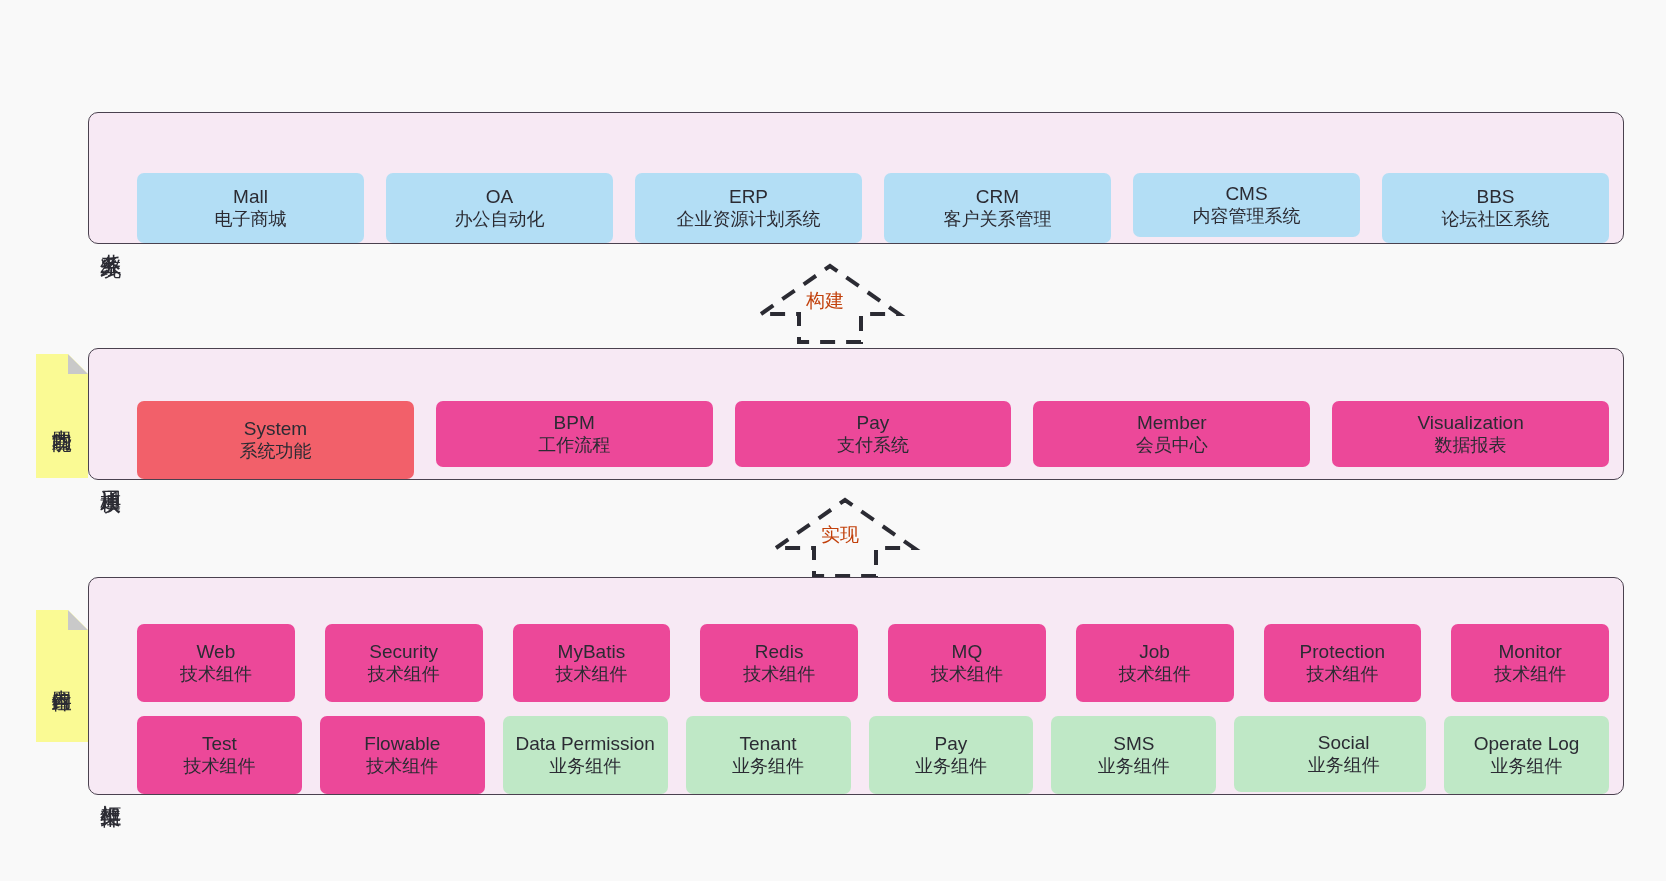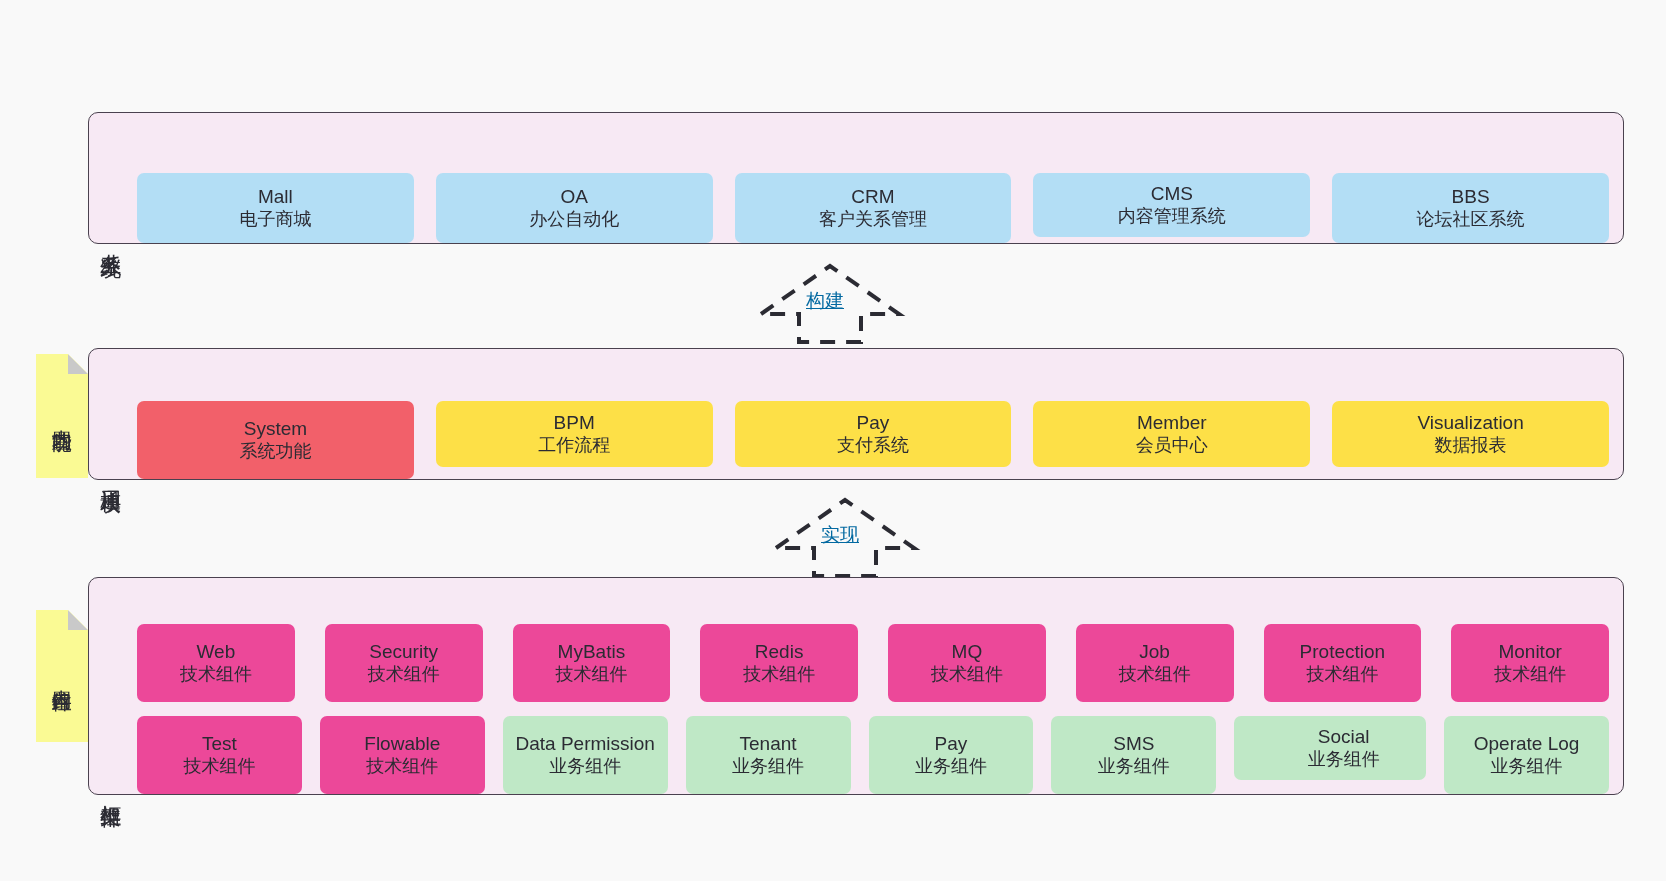--- a/index.html
+++ b/index.html
@@ -74,21 +74,21 @@
     text-align: center;
     line-height: 1.22;
     box-sizing: border-box;
     padding: 4px 6px;
   }
   .card .t1 { font-size: 19px; }
   .card .t2 { font-size: 18px; }
 
   .c-blue      { background: #b3def5; }
   .c-red       { background: #f2606a; }
-  .c-pink      { background: #fde047; border-radius: 7px; }
+  .c-pink      { background: #ec4899; border-radius: 7px; }
   .c-green     { background: #ec4899; }
   .c-lightgreen{ background: #bfe8c6; }
 
   
   .sticky {
     position: absolute;
     background: #fafa94;
     width: 52px;
     box-sizing: border-box;
     display: flex;
@@ -114,44 +114,47 @@
   }
 
   
   .arrow {
     position: absolute;
   }
   .arrow svg { display: block; overflow: visible; }
   .arrow-label {
     position: absolute;
     font-size: 19px;
-    color: #0369a1;
+    color: #c2410c;
     background: #f9f9f9;
     padding: 0 2px;
     white-space: nowrap;
-    text-decoration: underline;
   }
 </style>
 </head>
 <body>
 
 <div id="canvas">
 
   <div class="layer" id="layer-1" style="left:88px; top:112px; width:1536px; height:132px;">
     <div class="layer-title">业务系统</div>
     <div class="layer-body">
       <div class="row">
 
         <div class="card c-blue" style="height:70px;">
           <span class="t1">Mall</span>
           <span class="t2">电子商城</span>
         </div>
         <div class="card c-blue" style="height:70px;">
           <span class="t1">OA</span>
           <span class="t2">办公自动化</span>
+        </div>
+        <div class="card c-blue" style="height:70px;">
+          <span class="t1">ERP</span>
+          <span class="t2">企业资源计划系统</span>
         </div>
         <div class="card c-blue" style="height:70px;">
           <span class="t1">CRM</span>
           <span class="t2">客户关系管理</span>
         </div>
         <div class="card c-blue" style="height:64px;">
           <span class="t1">CMS</span>
           <span class="t2">内容管理系统</span>
         </div>
         <div class="card c-blue" style="height:70px;">
@@ -274,21 +277,21 @@
           <span class="t2">业务组件</span>
         </div>
         <div class="card c-lightgreen" style="height:78px;">
           <span class="t1">Pay</span>
           <span class="t2">业务组件</span>
         </div>
         <div class="card c-lightgreen" style="height:78px;">
           <span class="t1">SMS</span>
           <span class="t2">业务组件</span>
         </div>
-        <div class="card c-lightgreen" style="height:64px;padding-left:33px;">
+        <div class="card c-lightgreen" style="height:76px;padding-left:33px;">
           <span class="t1">Social</span>
           <span class="t2">业务组件</span>
         </div>
         <div class="card c-lightgreen" style="height:78px;">
           <span class="t1">Operate Log</span>
           <span class="t2">业务组件</span>
         </div>
       </div>
 
     </div>

